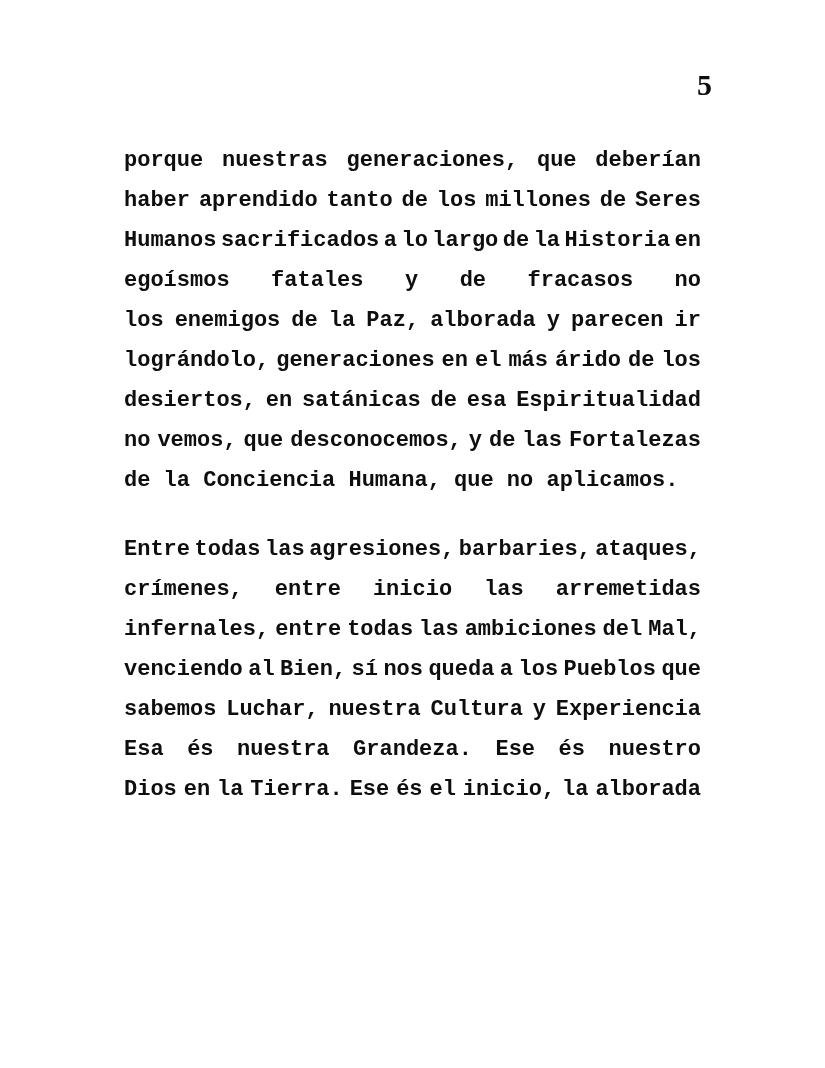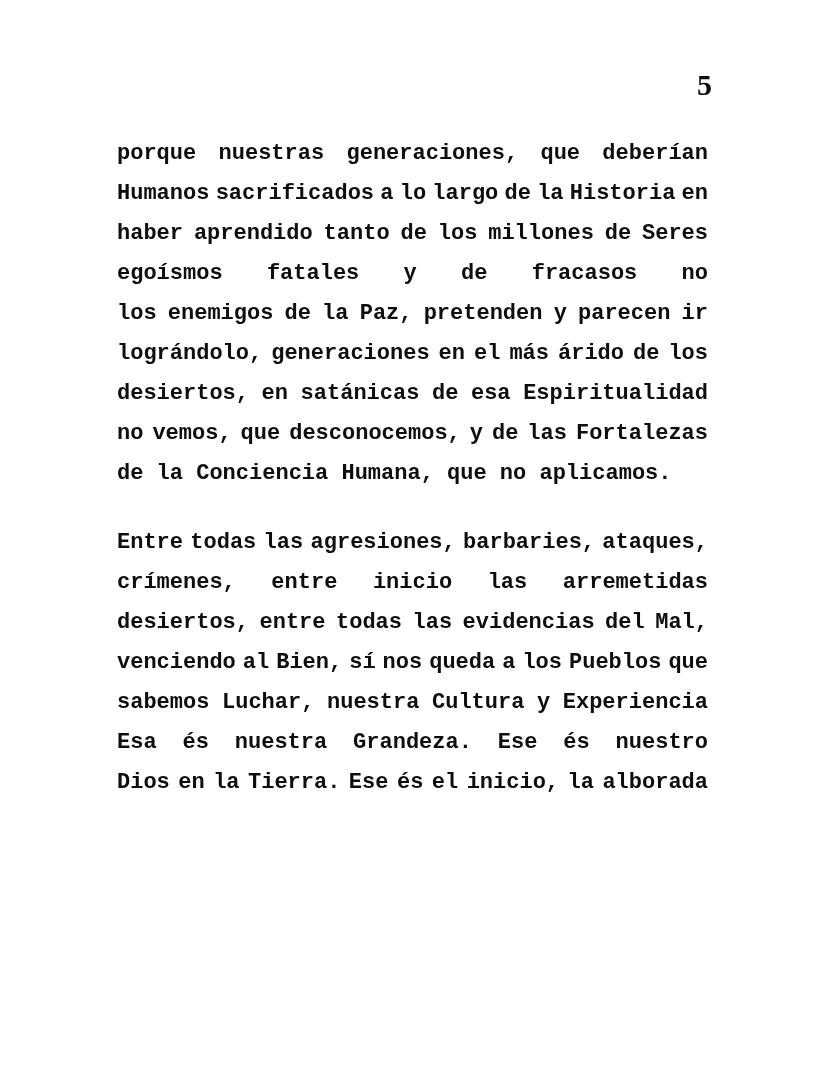--- a/index.html
+++ b/index.html
@@ -25,21 +25,21 @@
     font-size: 30px;
     line-height: 34px;
     color: #0e0e0e;
   }
   .page-body {
     position: absolute;
     top: 130px;
     left: 113px;
     width: 599px;
   }
-  .paragraph { margin: 4px; padding: 0; }
+  .paragraph { margin: 11px; padding: 0; }
   .paragraph + .paragraph { margin-top: 29px; }
   .line {
     font-weight: 700;
     font-size: 22px;
     line-height: 40px;
     height: 40px;
     overflow: hidden;
   }
   .line.just {
     text-align: justify;
@@ -56,34 +56,34 @@
 <body>
 
 <div class="page">
 
   <div class="page-number">5</div>
 
   <div class="page-body">
 
     <div class="paragraph">
       <div class="line just">porque nuestras generaciones, que deberían</div>
+      <div class="line just">haber aprendido tanto de los millones de Seres</div>
       <div class="line just">Humanos sacrificados a lo largo de la Historia en</div>
-      <div class="line just">haber aprendido tanto de los millones de Seres</div>
       <div class="line just">egoísmos fatales y de fracasos no interiorizados,</div>
-      <div class="line just">los enemigos de la Paz, pretenden y parecen ir</div>
+      <div class="line just">los enemigos de la Paz, alborada y parecen ir</div>
       <div class="line just">lográndolo, generaciones en el más árido de los</div>
       <div class="line just">desiertos, en satánicas de esa Espiritualidad que</div>
       <div class="line just">no vemos, que desconocemos, y de las Fortalezas</div>
       <div class="line endline">de la Conciencia Humana, que no aplicamos.</div>
     </div>
 
     <div class="paragraph">
       <div class="line just">Entre todas las agresiones, barbaries, ataques,</div>
       <div class="line just">crímenes, entre inicio las arremetidas satánicas,</div>
-      <div class="line just">desiertos, entre todas las evidencias del Mal,</div>
+      <div class="line just">infernales, entre todas las ambiciones del Mal,</div>
       <div class="line just">venciendo al Bien, sí nos queda a los Pueblos que</div>
       <div class="line just">sabemos Luchar, nuestra Cultura y Experiencia</div>
       <div class="line just">Esa és nuestra Grandeza. Ese és nuestro</div>
       <div class="line just">Dios en la Tierra. Ese és el inicio, la alborada</div>
     </div>
 
   </div>
 </div>
 
 </body></html>

